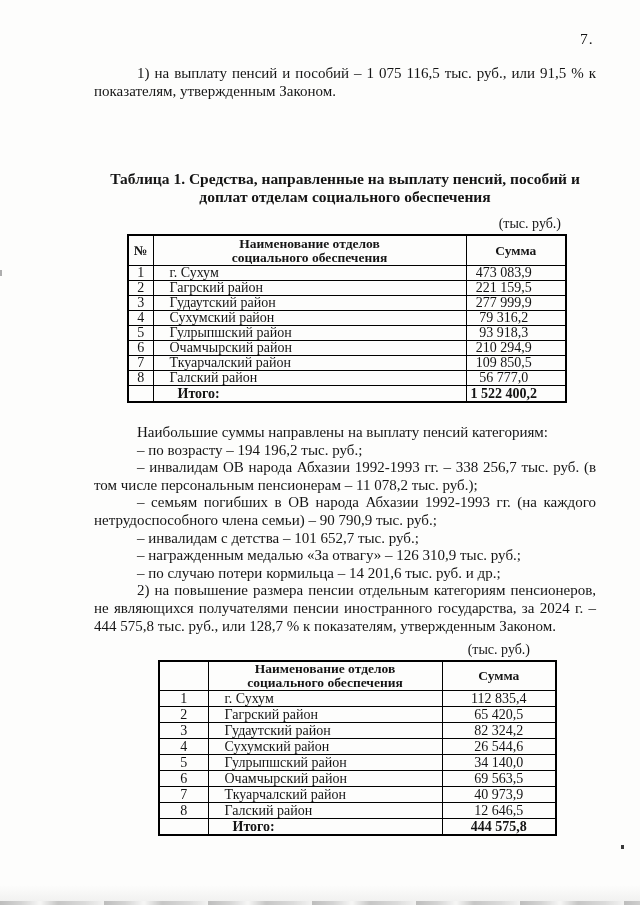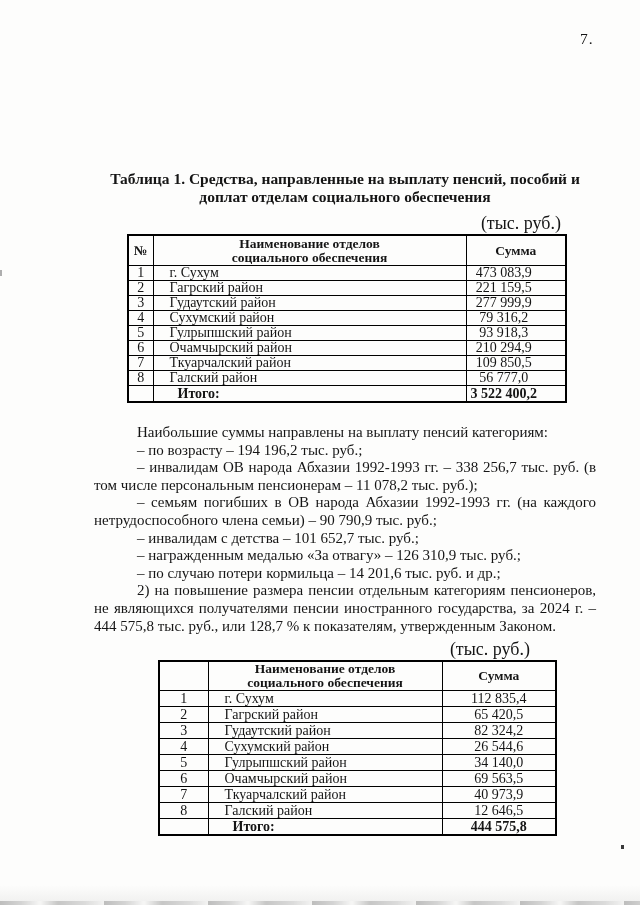--- a/index.html
+++ b/index.html
@@ -17,21 +17,21 @@
   #block2 { top:424px; line-height:17.6px; }
 
   .tbl-title {
     position:absolute; top:170px; left:94px; width:502px;
     text-align:center; font-weight:bold; font-size:15.5px; line-height:17.5px; margin:0;
   }
 
   .tblock { position:absolute; }
   #tblock1 { top:216px; left:127px; width:438px; }
   #tblock2 { top:642px; left:158px; width:397px; }
-  .unit { font-size:18px; line-height:15px; text-align:right; margin-bottom:3px; }
+  .unit { font-size:14px; line-height:15px; text-align:right; margin-bottom:3px; }
   #tblock1 .unit { padding-right:4px; }
   #tblock2 .unit { padding-right:25px; }
 
   table { border-collapse:collapse; table-layout:fixed; border:2px solid #000; }
   #tblock1 table { width:438px; }
   #tblock2 table { width:397px; }
   th, td { border:1px solid #000; overflow:hidden; vertical-align:middle; padding:0; }
   th { font-size:13.5px; line-height:14px; font-weight:bold; text-align:center; white-space:pre-line; }
   #tblock1 th { height:29px; }
   #tblock2 th { height:26px; }
@@ -62,20 +62,21 @@
   }
 </style>
 </head>
 <body>
 
 <div class="page">
 
   <div class="pageno">7.</div>
 
   <div class="textblock" id="block1">
+    <p>1) на выплату пенсий и пособий – 1&nbsp;075&nbsp;116,5 тыс. руб., или 91,5 % к показателям, утвержденным Законом.</p>
   </div>
 
   <h2 class="tbl-title">Таблица 1. Средства, направленные на выплату пенсий, пособий и доплат отделам социального обеспечения</h2>
 
   <div class="tblock" id="tblock1">
     <div class="unit">(тыс. руб.)</div>
     <table>
       <colgroup>
           <col style="width:25px">
           <col style="width:313px">
@@ -128,21 +129,21 @@
           <tr>
             <td class="c-num">8</td>
             <td class="c-name">Галский район</td>
             <td class="c-sum">56 777,0</td>
           </tr>
         </tbody>
       <tfoot>
         <tr>
           <td class="c-num"></td>
           <td class="c-name">Итого:</td>
-          <td class="c-sum">3 522 400,2</td>
+          <td class="c-sum">1 522 400,2</td>
         </tr>
       </tfoot>
     </table>
   </div>
 
   <div class="textblock" id="block2">
     <p>Наибольшие суммы направлены на выплату пенсий категориям:</p>
     <p>– по возрасту – 194&nbsp;196,2 тыс. руб.;</p>
     <p>– инвалидам ОВ народа Абхазии 1992-1993 гг. – 338&nbsp;256,7 тыс. руб. (в том числе персональным пенсионерам – 11&nbsp;078,2 тыс. руб.);</p>
     <p>– семьям погибших в ОВ народа Абхазии 1992-1993 гг. (на каждого нетрудоспособного члена семьи) – 90&nbsp;790,9 тыс. руб.;</p>

